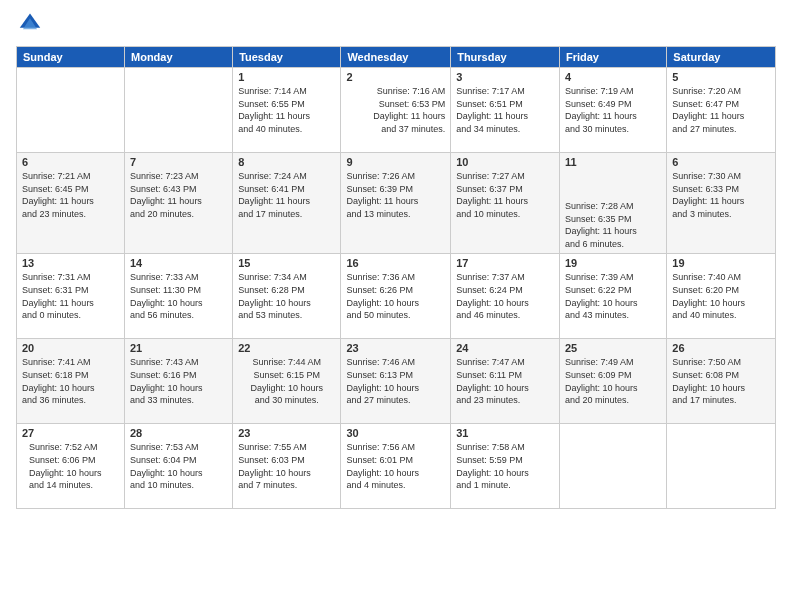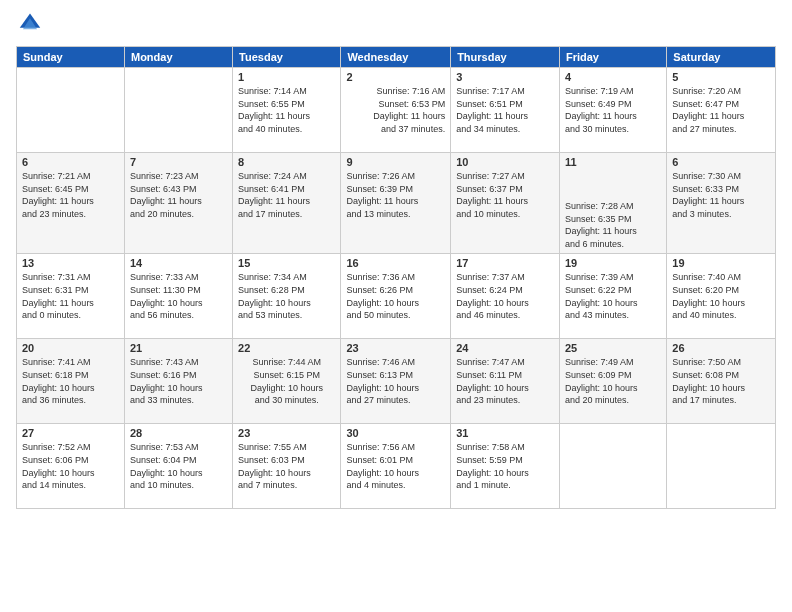--- a/index.html
+++ b/index.html
@@ -320,21 +320,21 @@
             <div class="day-number">26</div>
             <div class="day-info" style="white-space: pre-line;">Sunrise: 7:50 AM
 Sunset: 6:08 PM
 Daylight: 10 hours
 and 17 minutes.</div>
           </td>
         </tr>
         <tr class="row-odd">
           <td>
             <div class="day-number">27</div>
-            <div class="day-info" style="white-space: pre-line;">Sunrise: 7:52 AM
+            <div class="day-info" style="white-space: pre-line; margin-left: 7px;">Sunrise: 7:52 AM
 Sunset: 6:06 PM
 Daylight: 10 hours
 and 14 minutes.</div>
           </td>
           <td>
             <div class="day-number">28</div>
             <div class="day-info" style="white-space: pre-line;">Sunrise: 7:53 AM
 Sunset: 6:04 PM
 Daylight: 10 hours
 and 10 minutes.</div>

